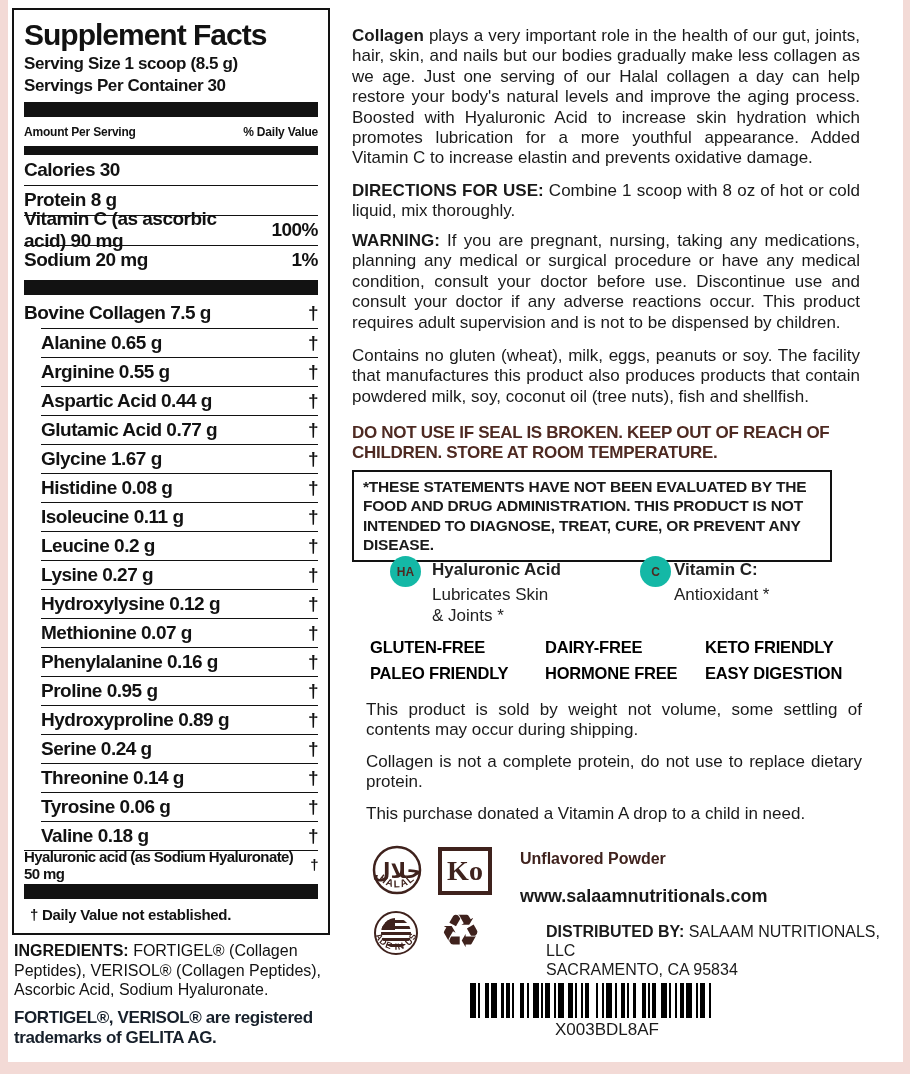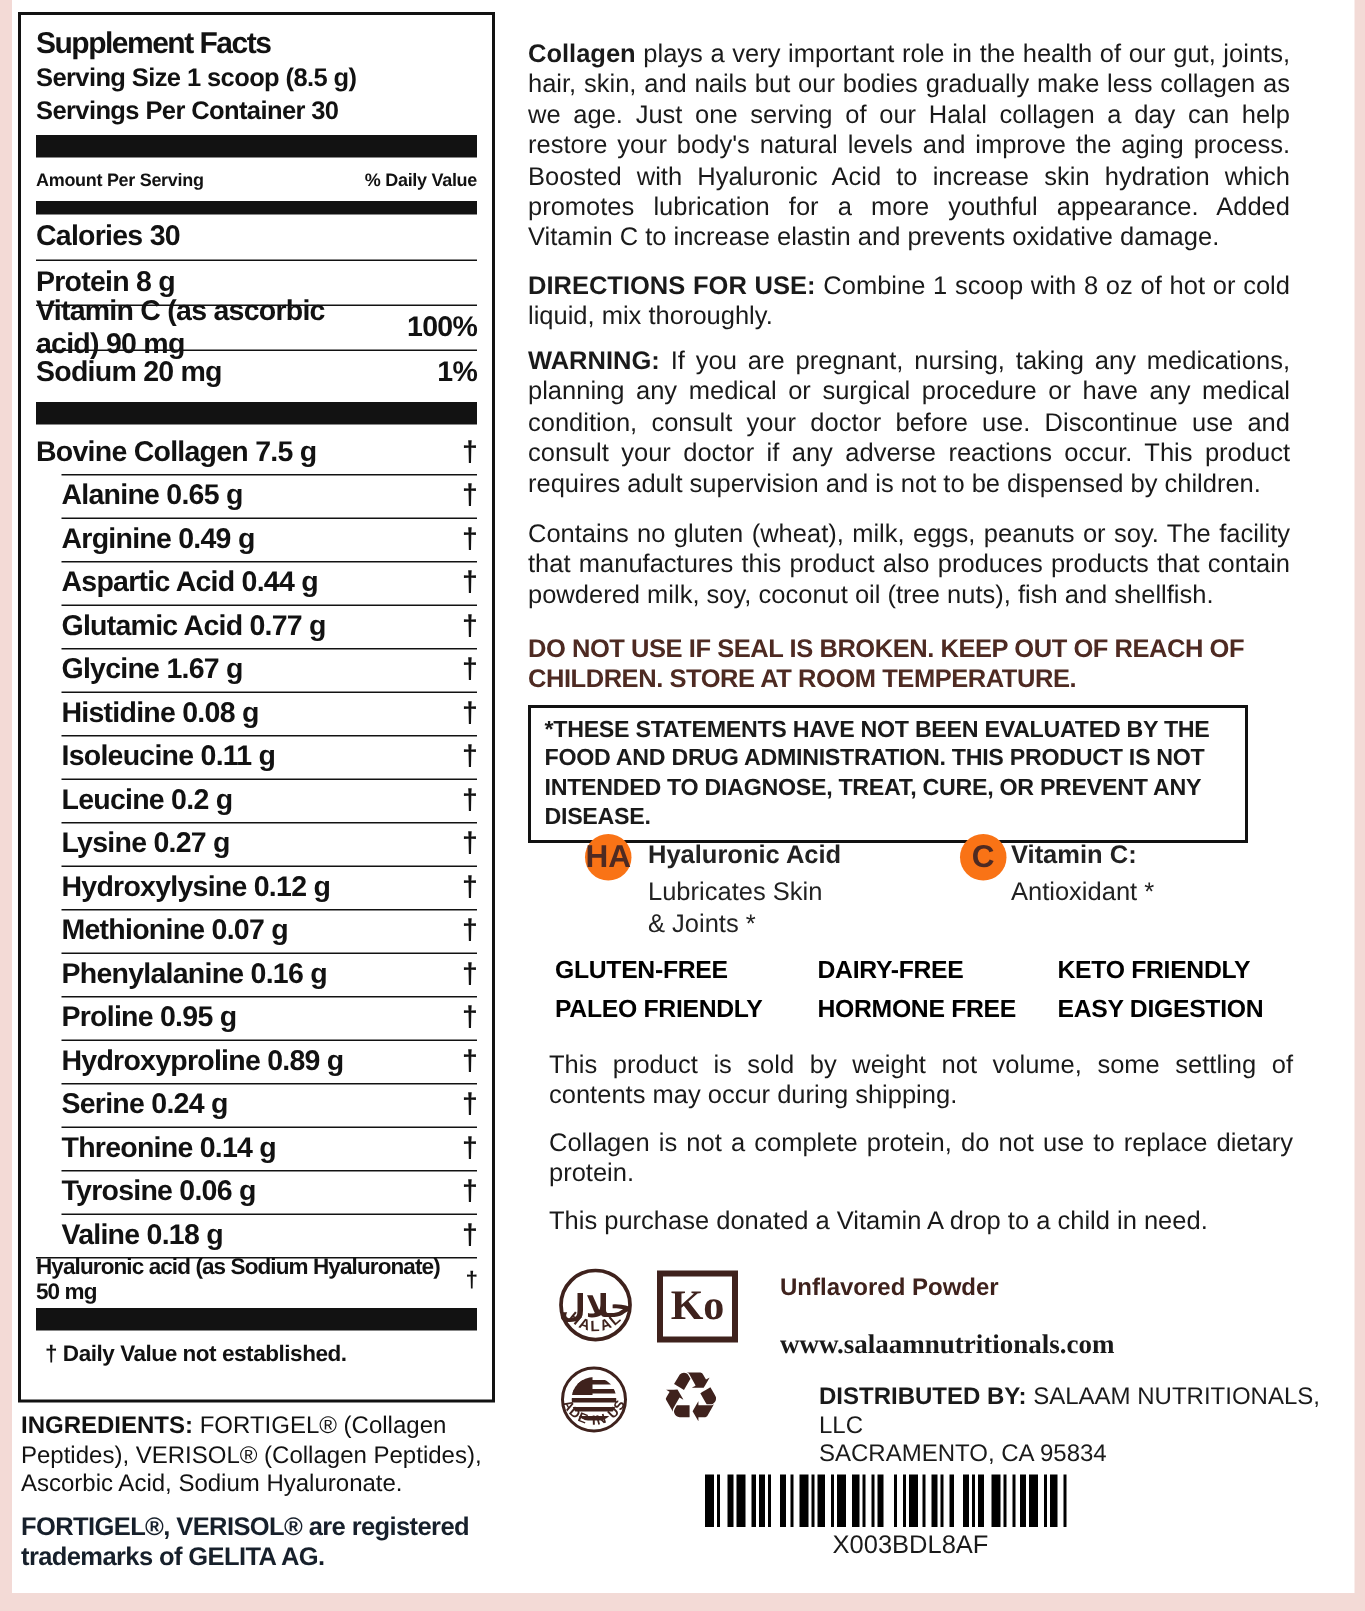--- a/index.html
+++ b/index.html
@@ -16,21 +16,21 @@
   .label {
     position:absolute; left:8px; top:0; width:895px; height:1062px;
     background:#ffffff;
   }
   
   .facts {
     position:absolute; left:4px; top:8px; width:318px; height:927px;
     border:2px solid #121212; padding:8px 10px 0 10px; color:#121212;
     letter-spacing:-0.2px;
   }
-  .facts-title { font-size:20px; font-weight:bold; letter-spacing:-1px; line-height:1.15; }
+  .facts-title { font-size:30px; font-weight:bold; letter-spacing:-1px; line-height:1.15; }
   .facts-serving { font-size:17px; font-weight:bold; line-height:1.3; letter-spacing:-0.4px; }
   .bar { background:#121212; }
   .bar-thick { height:15px; margin:5px 0 4px 0; }
   .bar-mid { height:9px; margin:4px 0 0 0; }
   .facts-header { display:flex; justify-content:space-between; font-size:12px; font-weight:bold; padding:4px 0 3px 0; letter-spacing:-0.2px; }
   .frow { display:flex; justify-content:space-between; align-items:center; font-size:19px; font-weight:bold; height:30px; letter-spacing:-0.5px; }
   .frow + .frow { border-top:1px solid #121212; }
   .frow .dv { font-weight:bold;margin-left:23px; }
   .crow { display:flex; justify-content:space-between; align-items:center; font-size:19px; font-weight:bold; height:29px; letter-spacing:-0.5px; }
   .crow.indent { margin-left:17px; }
@@ -40,22 +40,22 @@
   
   .ingredients { position:absolute; left:6px; top:941px; width:330px; font-size:16px; line-height:1.22; color:#121212; }
   .trademark { position:absolute; left:6px; top:1008px; width:330px; font-size:17px; font-weight:bold; line-height:1.2; color:#17202b; letter-spacing:-0.4px; }
   
   .rc { position:absolute; color:#1a1a1a; }
   .para { font-size:17px; line-height:1.2; text-align:justify; }
   .lead { font-weight:bold; }
   .maroon { color:#4e2a22; font-weight:bold; letter-spacing:-0.3px; }
   .fda-box { border:2px solid #121212; padding:5px 9px; font-size:15.5px; font-weight:bold; line-height:1.25; letter-spacing:-0.2px; text-align:left; }
   .badge-circle {
-    width:31px; height:31px; border-radius:50%; background:#f97316;
-    color:#4e2a22; font-weight:bold; font-size:21px;
+    width:31px; height:31px; border-radius:50%; background:#14b8a6;
+    color:#4e2a22; font-weight:bold; font-size:12px;
     display:flex; align-items:center; justify-content:center;
   }
   .feat-title { font-size:17px; font-weight:bold; color:#222; }
   .feat-sub { font-size:17px; color:#222; line-height:1.25; }
   .claims { position:absolute; display:grid; grid-template-columns:175px 160px 170px; grid-row-gap:7px; font-size:16.5px; font-weight:bold; color:#000000; letter-spacing:-0.2px; }
   .ko-box { position:absolute; border:4px solid #3f221d; width:54px; height:48px; display:flex; align-items:center; justify-content:center;
     font-family:"Liberation Serif", serif; font-weight:bold; font-size:28px; color:#3f221d; }
   .recycle { position:absolute; font-size:46px; color:#3f221d; line-height:1; }
   .contact { position:absolute; left:512px; }
   .contact .l1 { font-size:16px; font-weight:bold; color:#3f221d; }
@@ -103,21 +103,21 @@
     <div id="facts-collagen-rows">
         <div class="crow">
           <div class="lbl">Bovine Collagen 7.5 g</div>
           <div class="dv">†</div>
         </div>
         <div class="crow indent sep">
           <div class="lbl">Alanine 0.65 g</div>
           <div class="dv">†</div>
         </div>
         <div class="crow indent sep">
-          <div class="lbl">Arginine 0.49 g</div>
+          <div class="lbl">Arginine 0.55 g</div>
           <div class="dv">†</div>
         </div>
         <div class="crow indent sep">
           <div class="lbl">Aspartic Acid 0.44 g</div>
           <div class="dv">†</div>
         </div>
         <div class="crow indent sep">
           <div class="lbl">Glutamic Acid 0.77 g</div>
           <div class="dv">†</div>
         </div>
@@ -275,21 +275,21 @@
         <textPath href="#usaArc" startOffset="50%" text-anchor="middle">MADE IN USA</textPath>
       </text>
     </svg>
   </div>
 
   <div class="recycle" style="left:432px; top:908px;">♻</div>
 
   <div class="contact" style="top:850px;">
     <div class="l1">Unflavored Powder</div>
   </div>
-  <div class="contact" style="top:886px;font-family:Liberation Serif, serif;">
+  <div class="contact" style="top:886px;">
     <div class="l2">www.salaamnutritionals.com</div>
   </div>
   <div class="contact" style="top:922px; width:360px;margin-left:26px;">
     <div class="l3">
       <span class="lead">DISTRIBUTED BY:</span>
       <span>SALAAM NUTRITIONALS, LLC</span>
       <span style="display:block;">SACRAMENTO, CA 95834</span>
     </div>
   </div>
 

